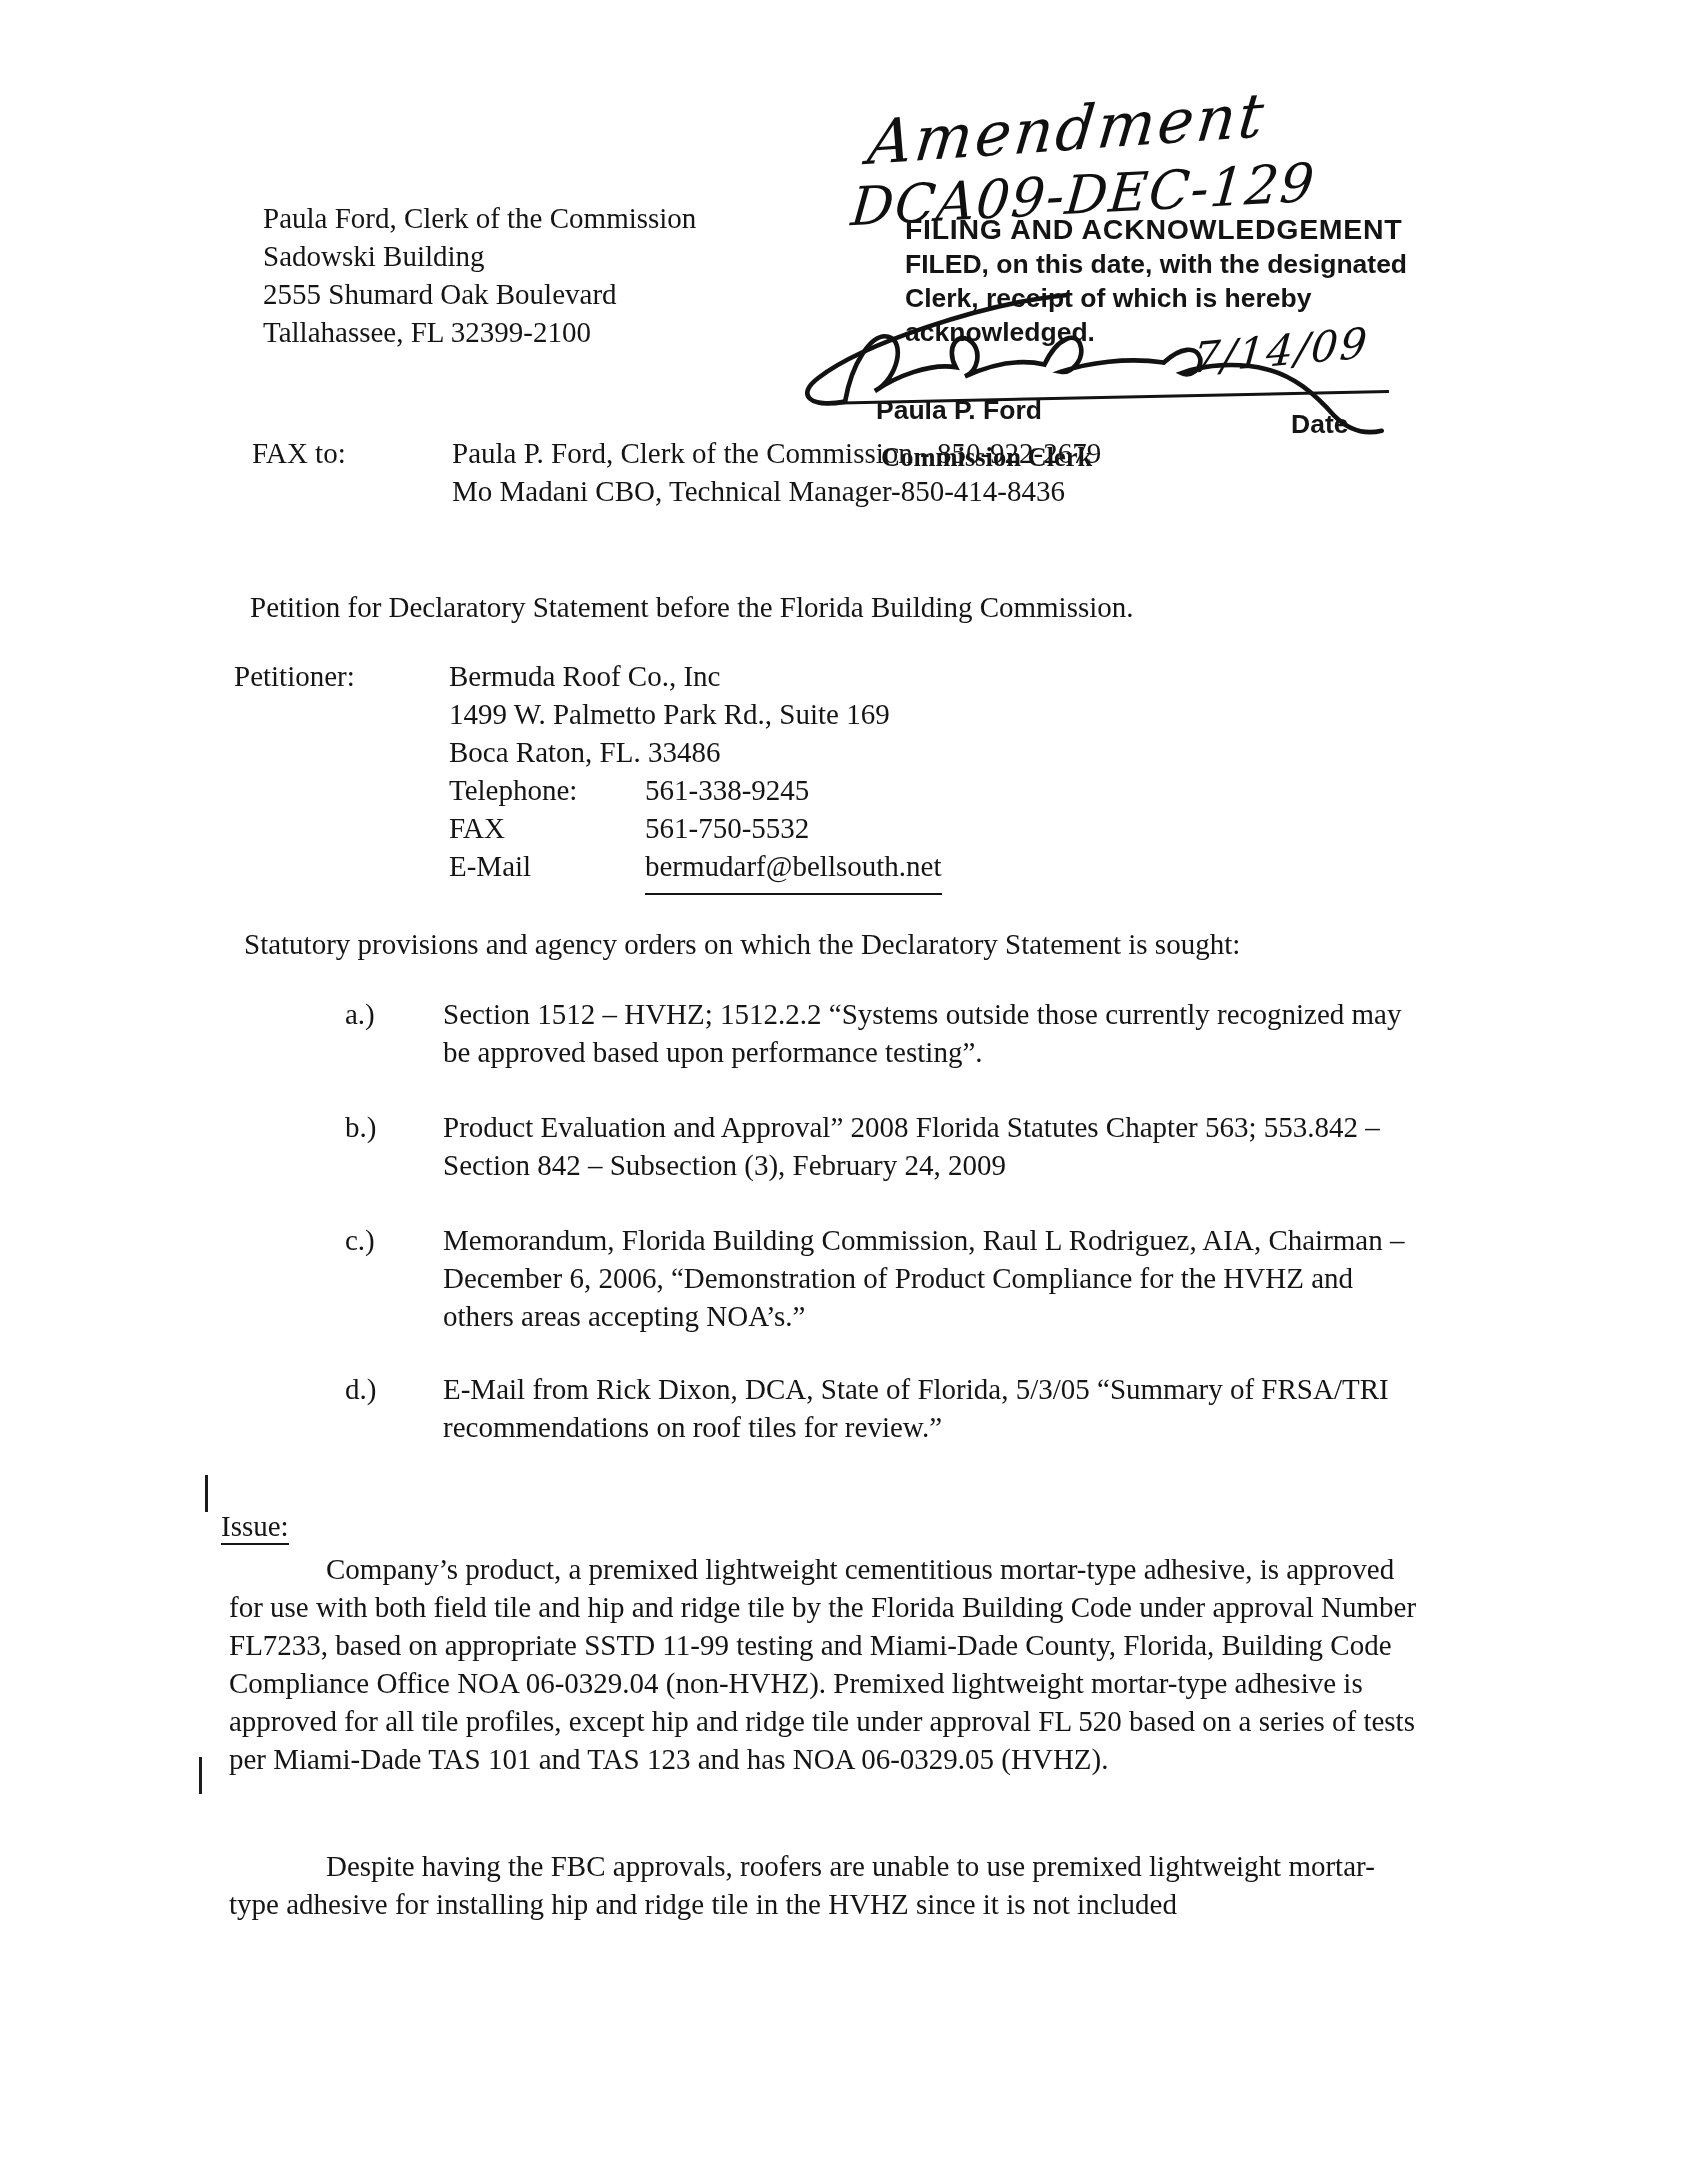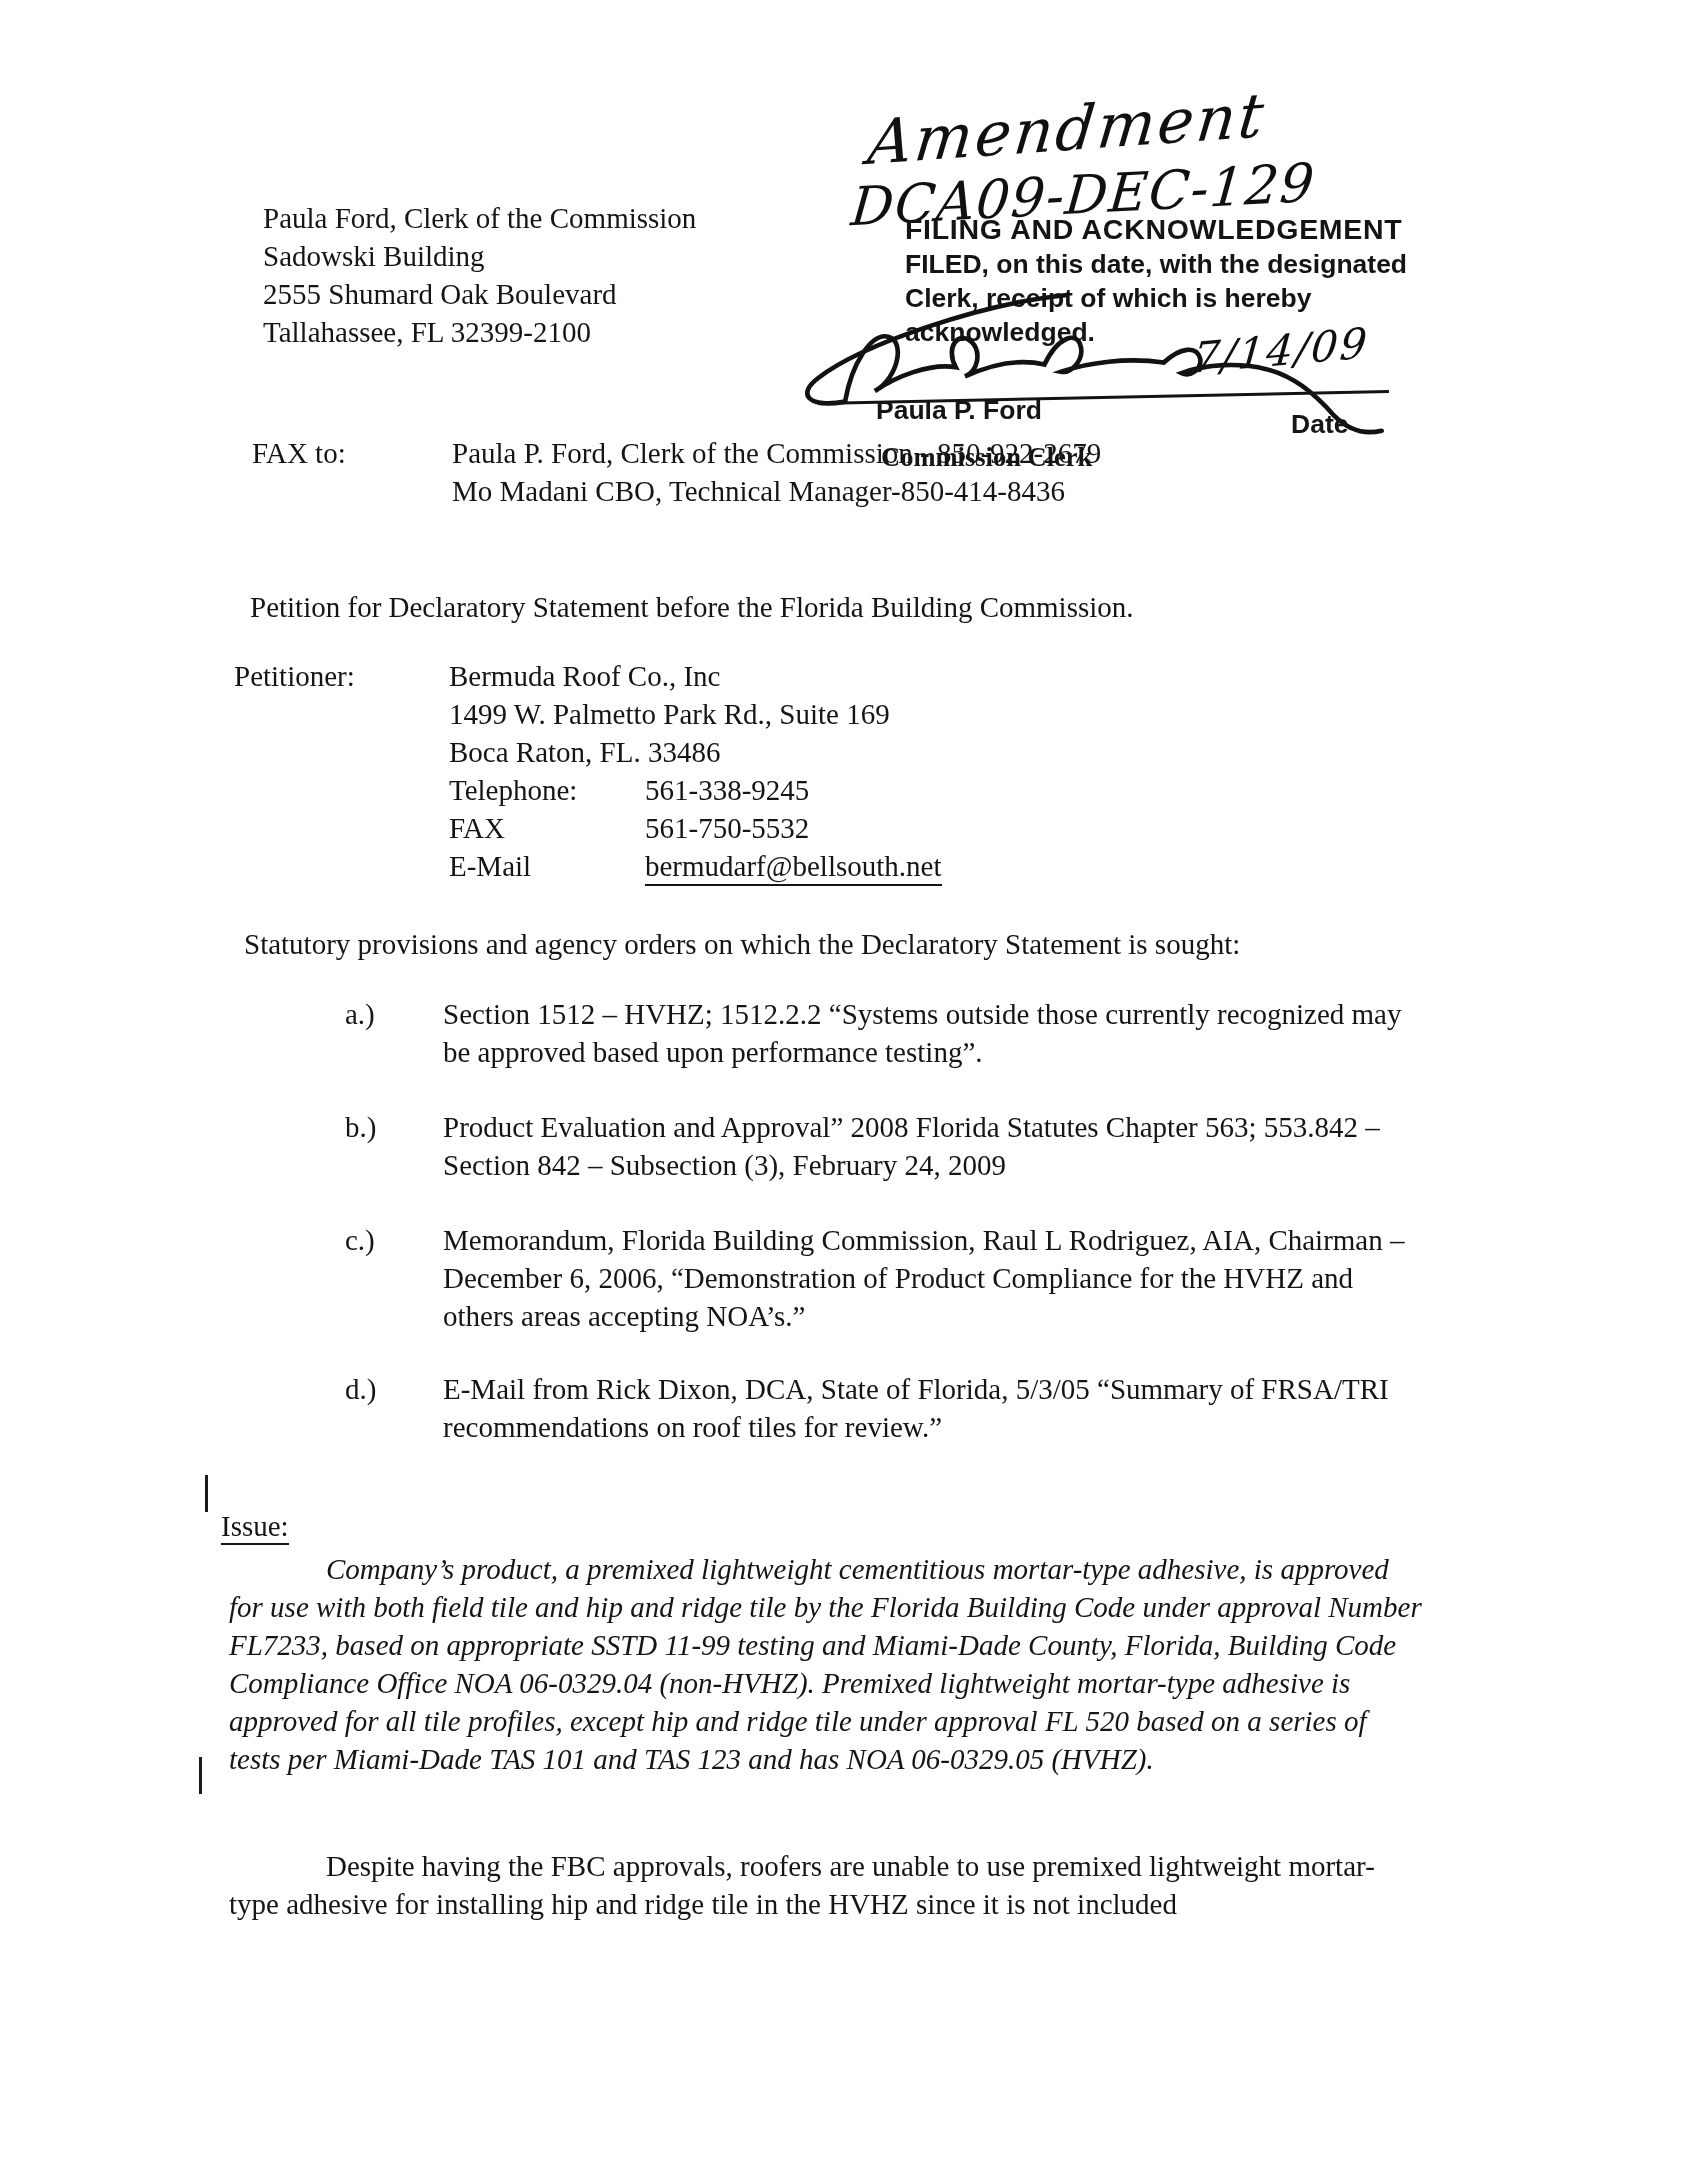--- a/index.html
+++ b/index.html
@@ -46,41 +46,41 @@
   .fax-label { left: 252px; top: 434px; }
   .fax-lines { left: 452px; top: 434px; }
   .fax-lines div { white-space: nowrap; }
 
   .petition-title { left: 250px; top: 588px; white-space: nowrap; }
 
   .petitioner-label { left: 234px; top: 657px; }
   .petitioner-block { left: 449px; top: 657px; }
   .petitioner-block .row { white-space: nowrap; }
   .petitioner-block .k { display: inline-block; width: 196px; }
-  .email-value { border-bottom: 2px solid #151515; padding-bottom: 2px; }
+  .email-value { border-bottom: 2px solid #151515; padding-bottom: 11px; }
 
   .statutory { left: 244px; top: 925px; white-space: nowrap; }
 
   .item { left: 345px; width: 1079px; display: flex; }
   .item .item-label { flex: 0 0 98px; }
   .item .item-text  { flex: 1; }
   .item-a { top: 995px; }
   .item-b { top: 1108px; }
   .item-c { top: 1221px; }
   .item-d { top: 1370px; }
 
   .change-bar { width: 3.3px; height: 37px; background: #1b1b1b; }
   .bar-1 { left: 205px; top: 1475px; }
   .bar-2 { left: 199px; top: 1757px; }
 
   .issue-heading { left: 221px; top: 1478px; margin-top: 29px; }
   .issue-heading span { border-bottom: 2px solid #151515; padding-bottom: 1.3px; }
 
   .body-para { left: 229px; width: 1193px; text-indent: 97px; text-align: left; }
-  .para-1 { top: 1550px; font-style: italic; }
+  .para-1 { top: 1550px; }
   .para-2 { top: 1847px; }
 </style>
 </head>
 <body>
 
 <div id="page">
 
   <div class="abs recipient typed">
     <div>Paula Ford, Clerk of the Commission</div>
     <div>Sadowski Building</div>

